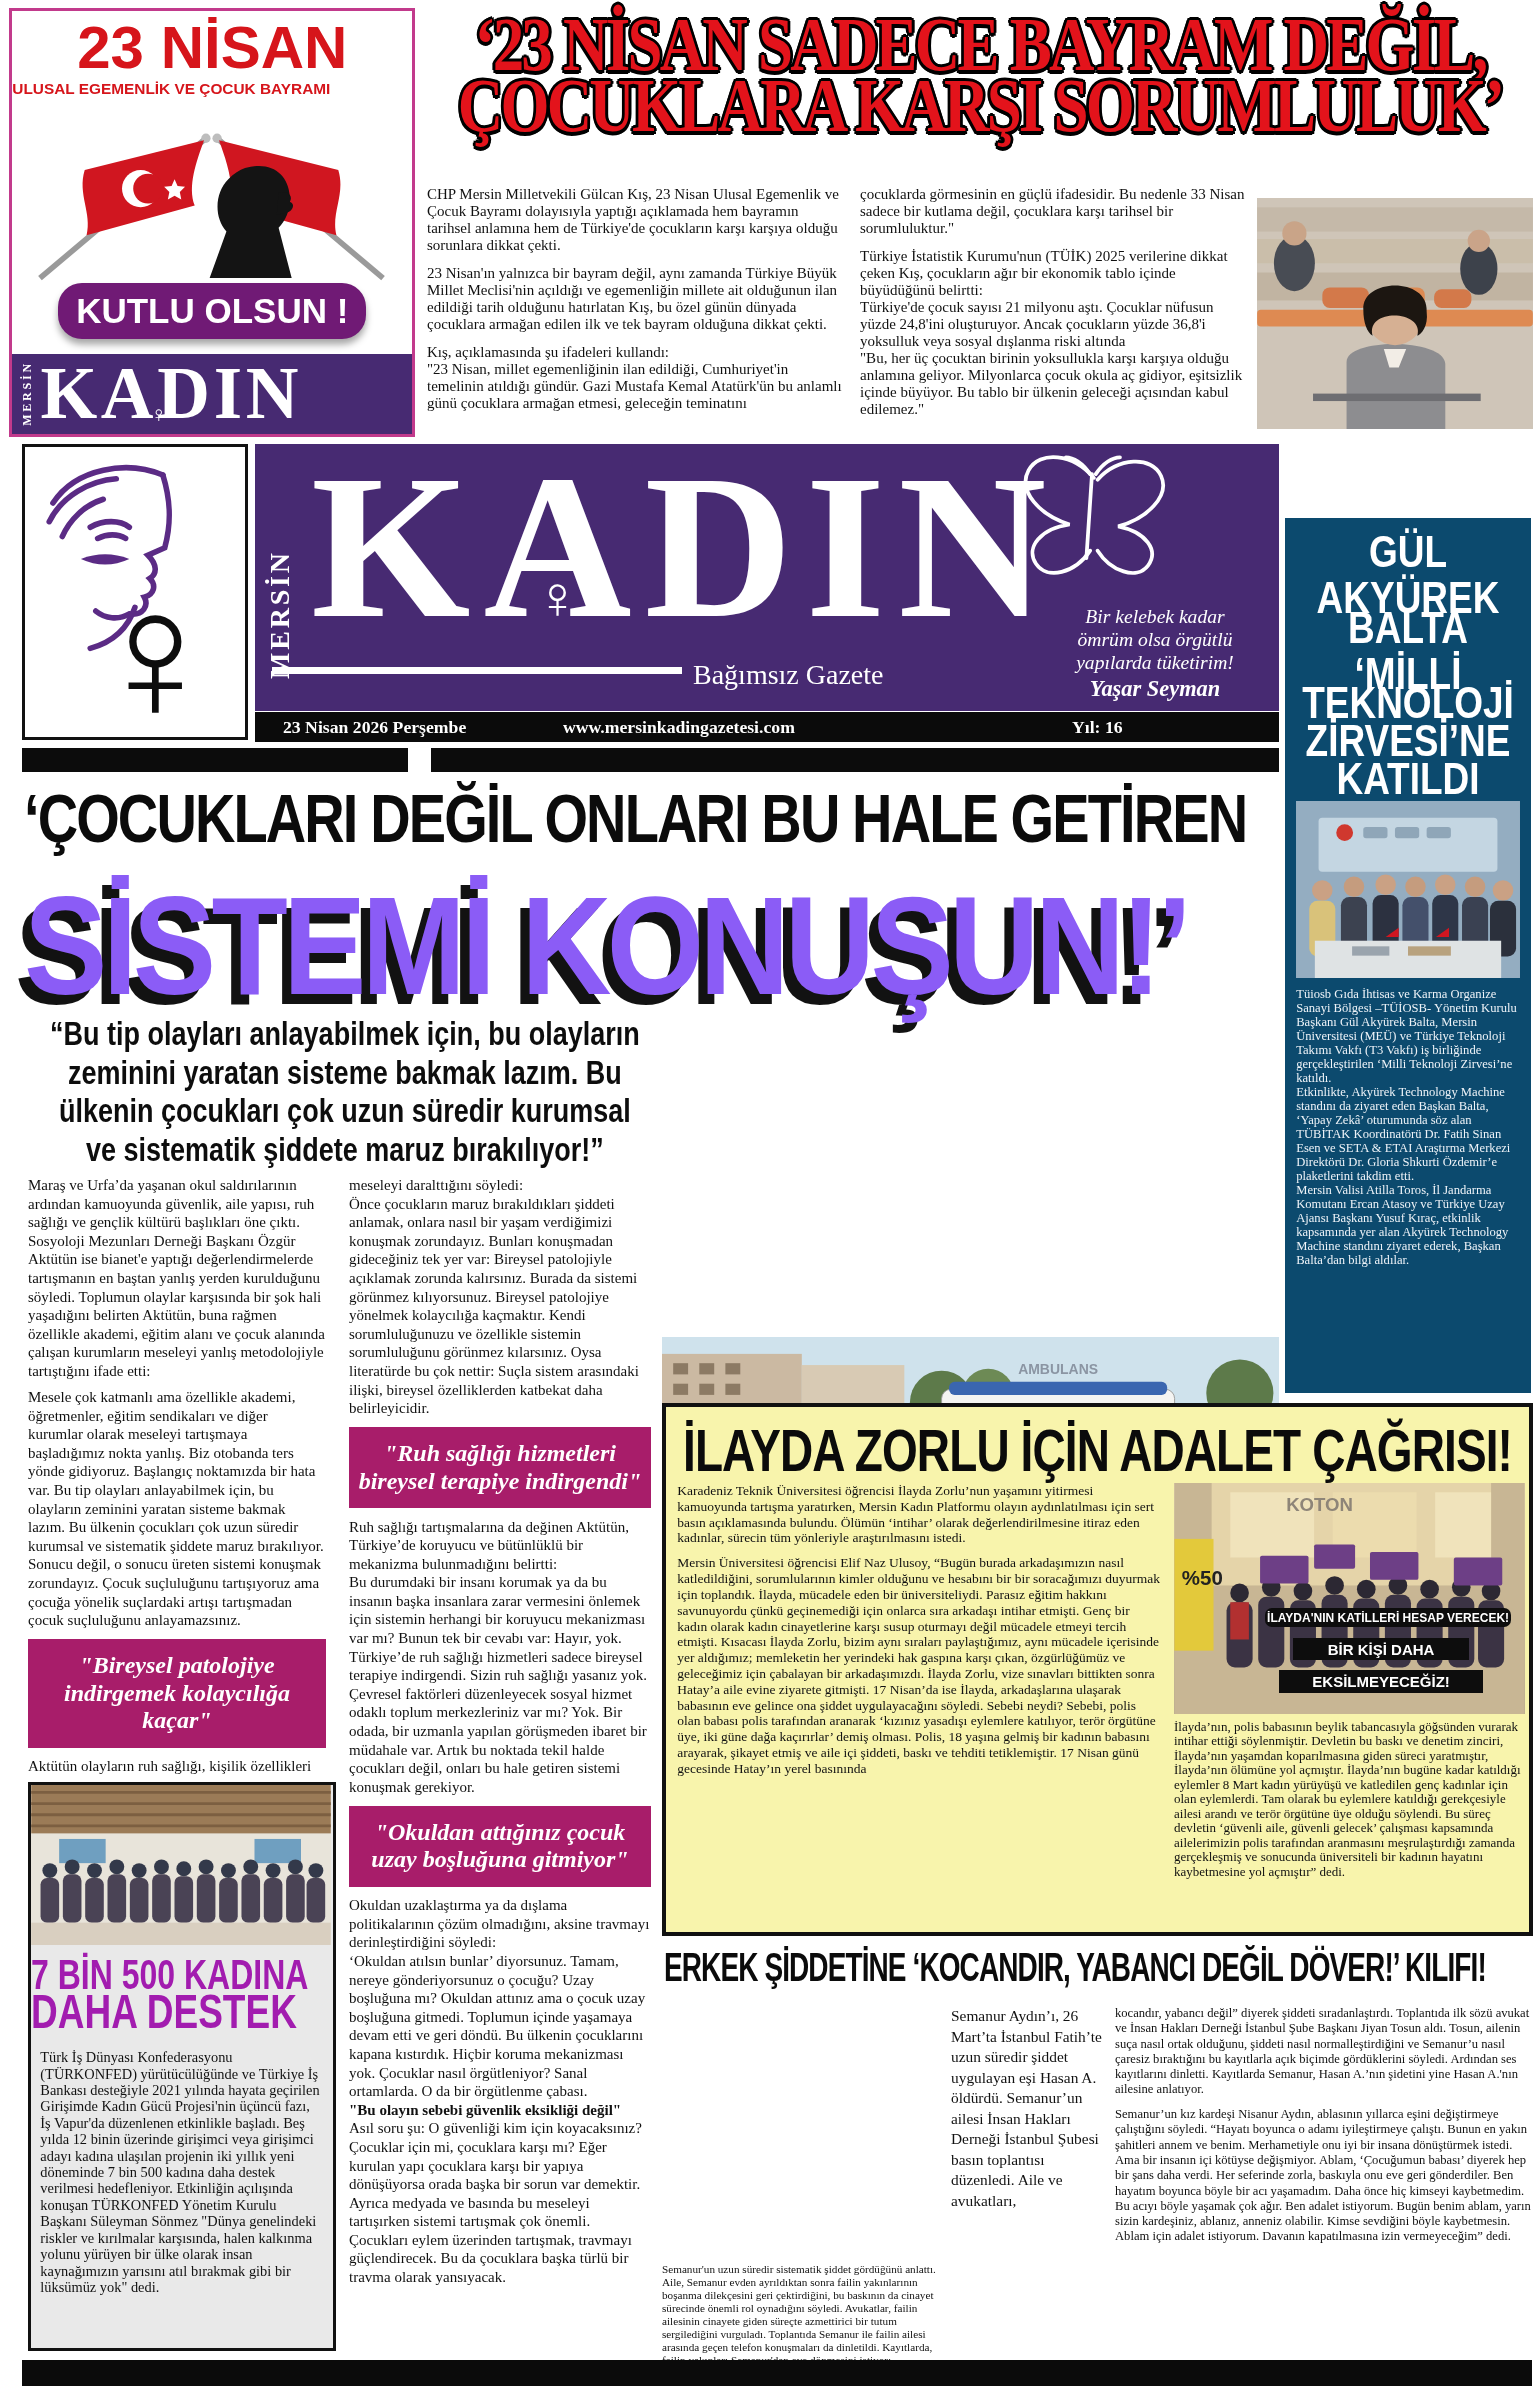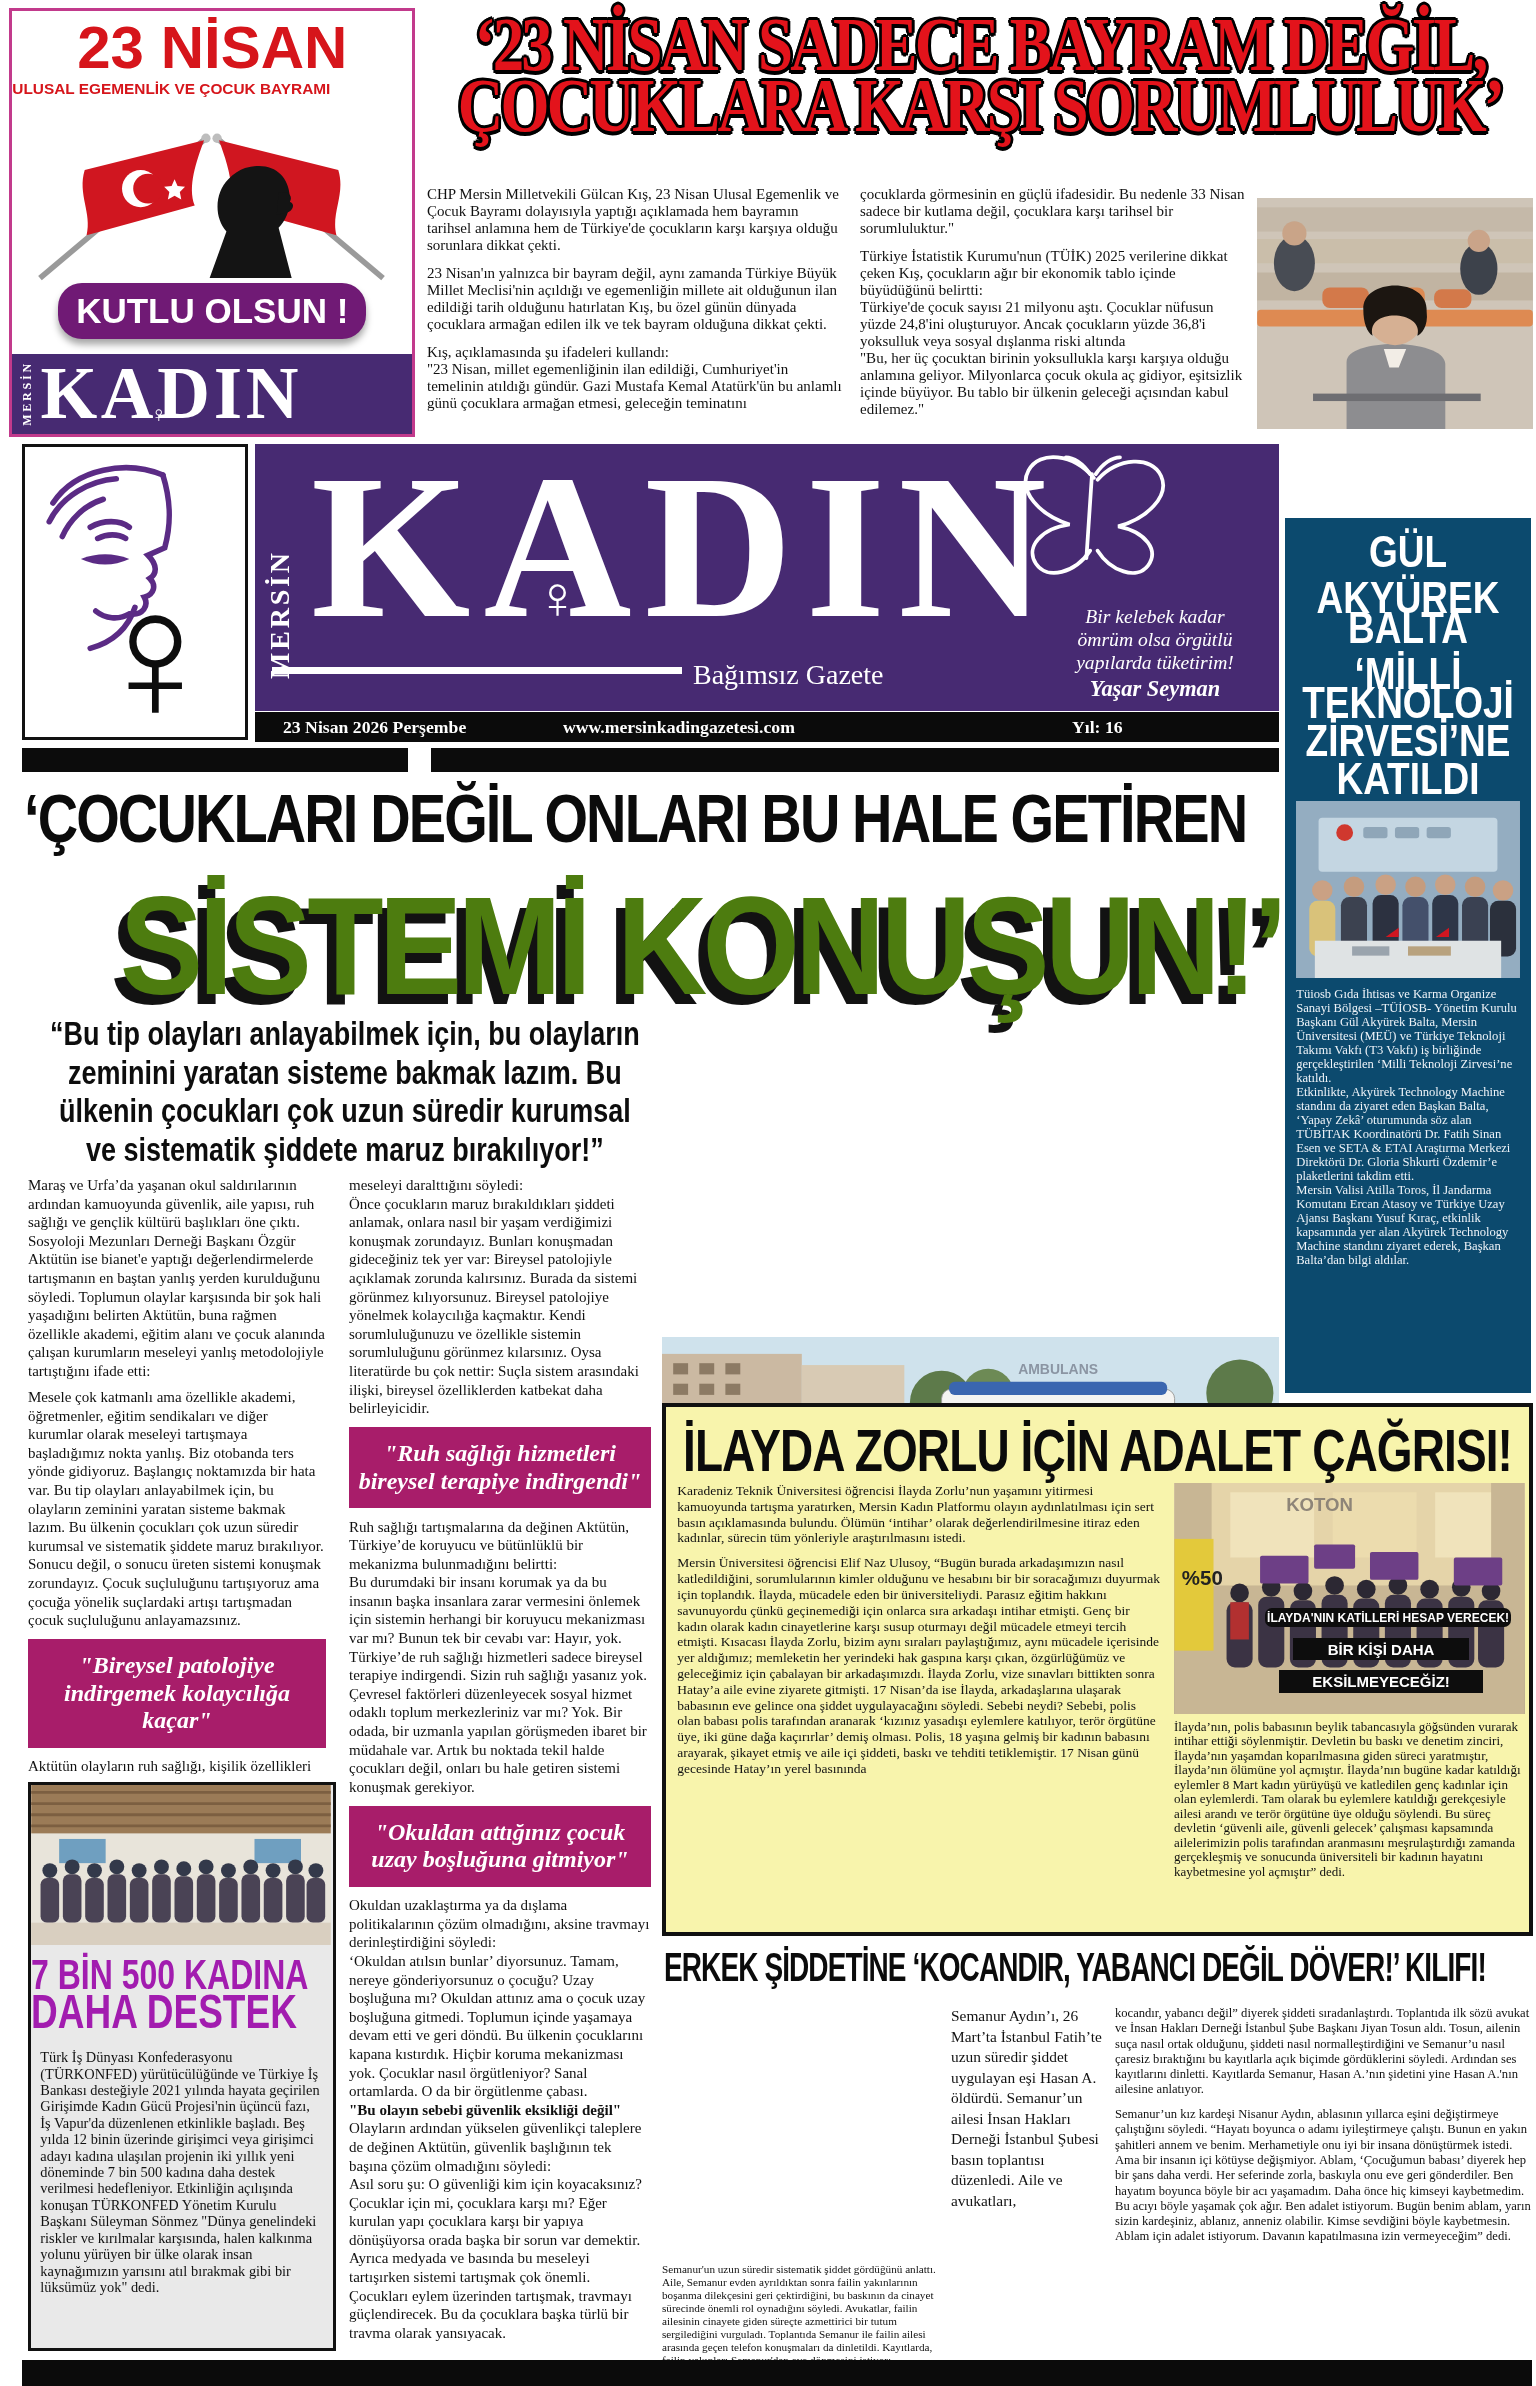--- a/index.html
+++ b/index.html
@@ -37,22 +37,22 @@
   .mast-kadin .a-wrap .fem-in-a{left:50%;transform:translateX(-50%);bottom:17px;font-size:60px;}
   .mast-rule{position:absolute;left:17px;bottom:37px;width:410px;height:7.5px;background:#fff;}
   .mast-tag{position:absolute;left:438px;bottom:20.5px;color:#fff;font-size:28px;}
   .mast-quote{position:absolute;right:7.5px;bottom:9.3px;width:233px;color:#fff;font-style:italic;text-align:center;font-size:19.6px;line-height:1.15;}
   .mast-quote .author{font-weight:bold;font-size:22.4px;display:block;margin-top:1.9px;}
   .mast-strip{left:255px;top:712px;width:1024px;height:30px;background:#0b0b0b;color:#fff;font-weight:bold;font-size:17.7px;line-height:30px;}
   .mast-strip span{position:absolute;}
   
   .bar{background:#0c0c0c;height:24px;}
   .main-h1{left:24px;top:779px;width:1240px;color:#0b0b0b;font-weight:bold;font-size:56px;letter-spacing:-1.9px;white-space:nowrap;}
-  .main-h2{left:24px;top:865px;width:1259px;color:#4d7c0f;font-weight:bold;font-size:125px;letter-spacing:-4.7px;white-space:nowrap;
-           text-shadow:-9.3px 9.3px 0 #121212;text-align:right;}
+  .main-h2{left:24px;top:865px;width:1259px;color:#8b5cf6;font-weight:bold;font-size:125px;letter-spacing:-4.7px;white-space:nowrap;
+           text-shadow:-9.3px 9.3px 0 #121212;}
   .lead-quote{left:22.4px;top:1016px;width:645px;font-family:"Liberation Sans",sans-serif;font-weight:bold;
               font-size:27px;line-height:1.17;text-align:center;color:#0d0d0d;}
   
   .midcol{font-size:15px;line-height:18.6px;}
   .midcol p{margin:0 0 7.5px 0;}
   .pullquote{background:#a81d6a;color:#fff;font-weight:bold;font-style:italic;text-align:center;
              font-size:24px;line-height:1.15;padding:13px 7.5px;margin:9.3px 0;}
   .subbold{font-weight:bold;}
   
   .sidebar{left:1285px;top:518px;width:246px;height:875px;background:#0c4a6e;box-sizing:border-box;padding:11.2px 11.2px;}
@@ -339,21 +339,20 @@
   <div class="abs midcol" style="left:349px;top:1176px;width:302px;height:1180px;overflow:hidden;">
     <p style="margin-bottom:0;">meseleyi daralttığını söyledi:</p>
     <p>Önce çocukların maruz bırakıldıkları şiddeti anlamak, onlara nasıl bir yaşam verdiğimizi konuşmak zorundayız. Bunları konuşmadan gideceğiniz tek yer var: Bireysel patolojiyle açıklamak zorunda kalırsınız. Burada da sistemi görünmez kılıyorsunuz. Bireysel patolojiye yönelmek kolaycılığa kaçmaktır. Kendi sorumluluğunuzu ve özellikle sistemin sorumluluğunu görünmez kılarsınız. Oysa literatürde bu çok nettir: Suçla sistem arasındaki ilişki, bireysel özelliklerden katbekat daha belirleyicidir.</p>
     <div class="pullquote">"Ruh sağlığı hizmetleri bireysel terapiye indirgendi"</div>
     <p style="margin-bottom:0;">Ruh sağlığı tartışmalarına da değinen Aktütün, Türkiye’de koruyucu ve bütünlüklü bir mekanizma bulunmadığını belirtti:</p>
     <p>Bu durumdaki bir insanı korumak ya da bu insanın başka insanlara zarar vermesini önlemek için sistemin herhangi bir koruyucu mekanizması var mı? Bunun tek bir cevabı var: Hayır, yok. Türkiye’de ruh sağlığı hizmetleri sadece bireysel terapiye indirgendi. Sizin ruh sağlığı yasanız yok. Çevresel faktörleri düzenleyecek sosyal hizmet odaklı toplum merkezleriniz var mı? Yok. Bir odada, bir uzmanla yapılan görüşmeden ibaret bir müdahale var. Artık bu noktada tekil halde çocukları değil, onları bu hale getiren sistemi konuşmak gerekiyor.</p>
     <div class="pullquote">"Okuldan attığınız çocuk uzay boşluğuna gitmiyor"</div>
     <p style="margin-bottom:0;">Okuldan uzaklaştırma ya da dışlama politikalarının çözüm olmadığını, aksine travmayı derinleştirdiğini söyledi:</p>
     <p style="margin-bottom:0;">‘Okuldan atılsın bunlar’ diyorsunuz. Tamam, nereye gönderiyorsunuz o çocuğu? Uzay boşluğuna mı? Okuldan attınız ama o çocuk uzay boşluğuna gitmedi. Toplumun içinde yaşamaya devam etti ve geri döndü. Bu ülkenin çocuklarını kapana kıstırdık. Hiçbir koruma mekanizması yok. Çocuklar nasıl örgütleniyor? Sanal ortamlarda. O da bir örgütlenme çabası.</p>
     <p class="subbold" style="margin-bottom:0;">"Bu olayın sebebi güvenlik eksikliği değil"</p>
-    <p style="margin-bottom:0;">Olayların ardından yükselen güvenlikçi taleplere de değinen Aktütün, güvenlik başlığının tek başına çözüm olmadığını söyledi:</p>
     <p>Asıl soru şu: O güvenliği kim için koyacaksınız? Çocuklar için mi, çocuklara karşı mı? Eğer kurulan yapı çocuklara karşı bir yapıya dönüşüyorsa orada başka bir sorun var demektir. Ayrıca medyada ve basında bu meseleyi tartışırken sistemi tartışmak çok önemli. Çocukları eylem üzerinden tartışmak, travmayı güçlendirecek. Bu da çocuklara başka türlü bir travma olarak yansıyacak.</p>
   </div>
 
   <div class="abs turkonfed">
     <div class="photo turkonfed-photo">
       <svg width="300" height="160" viewBox="0 0 322 172">
         <rect width="322" height="172" fill="#e8e4da"></rect>
         <g>
             <rect width="322" height="52" fill="#9b7b57"></rect>
         <g stroke="#7c5f41" stroke-width="3">

